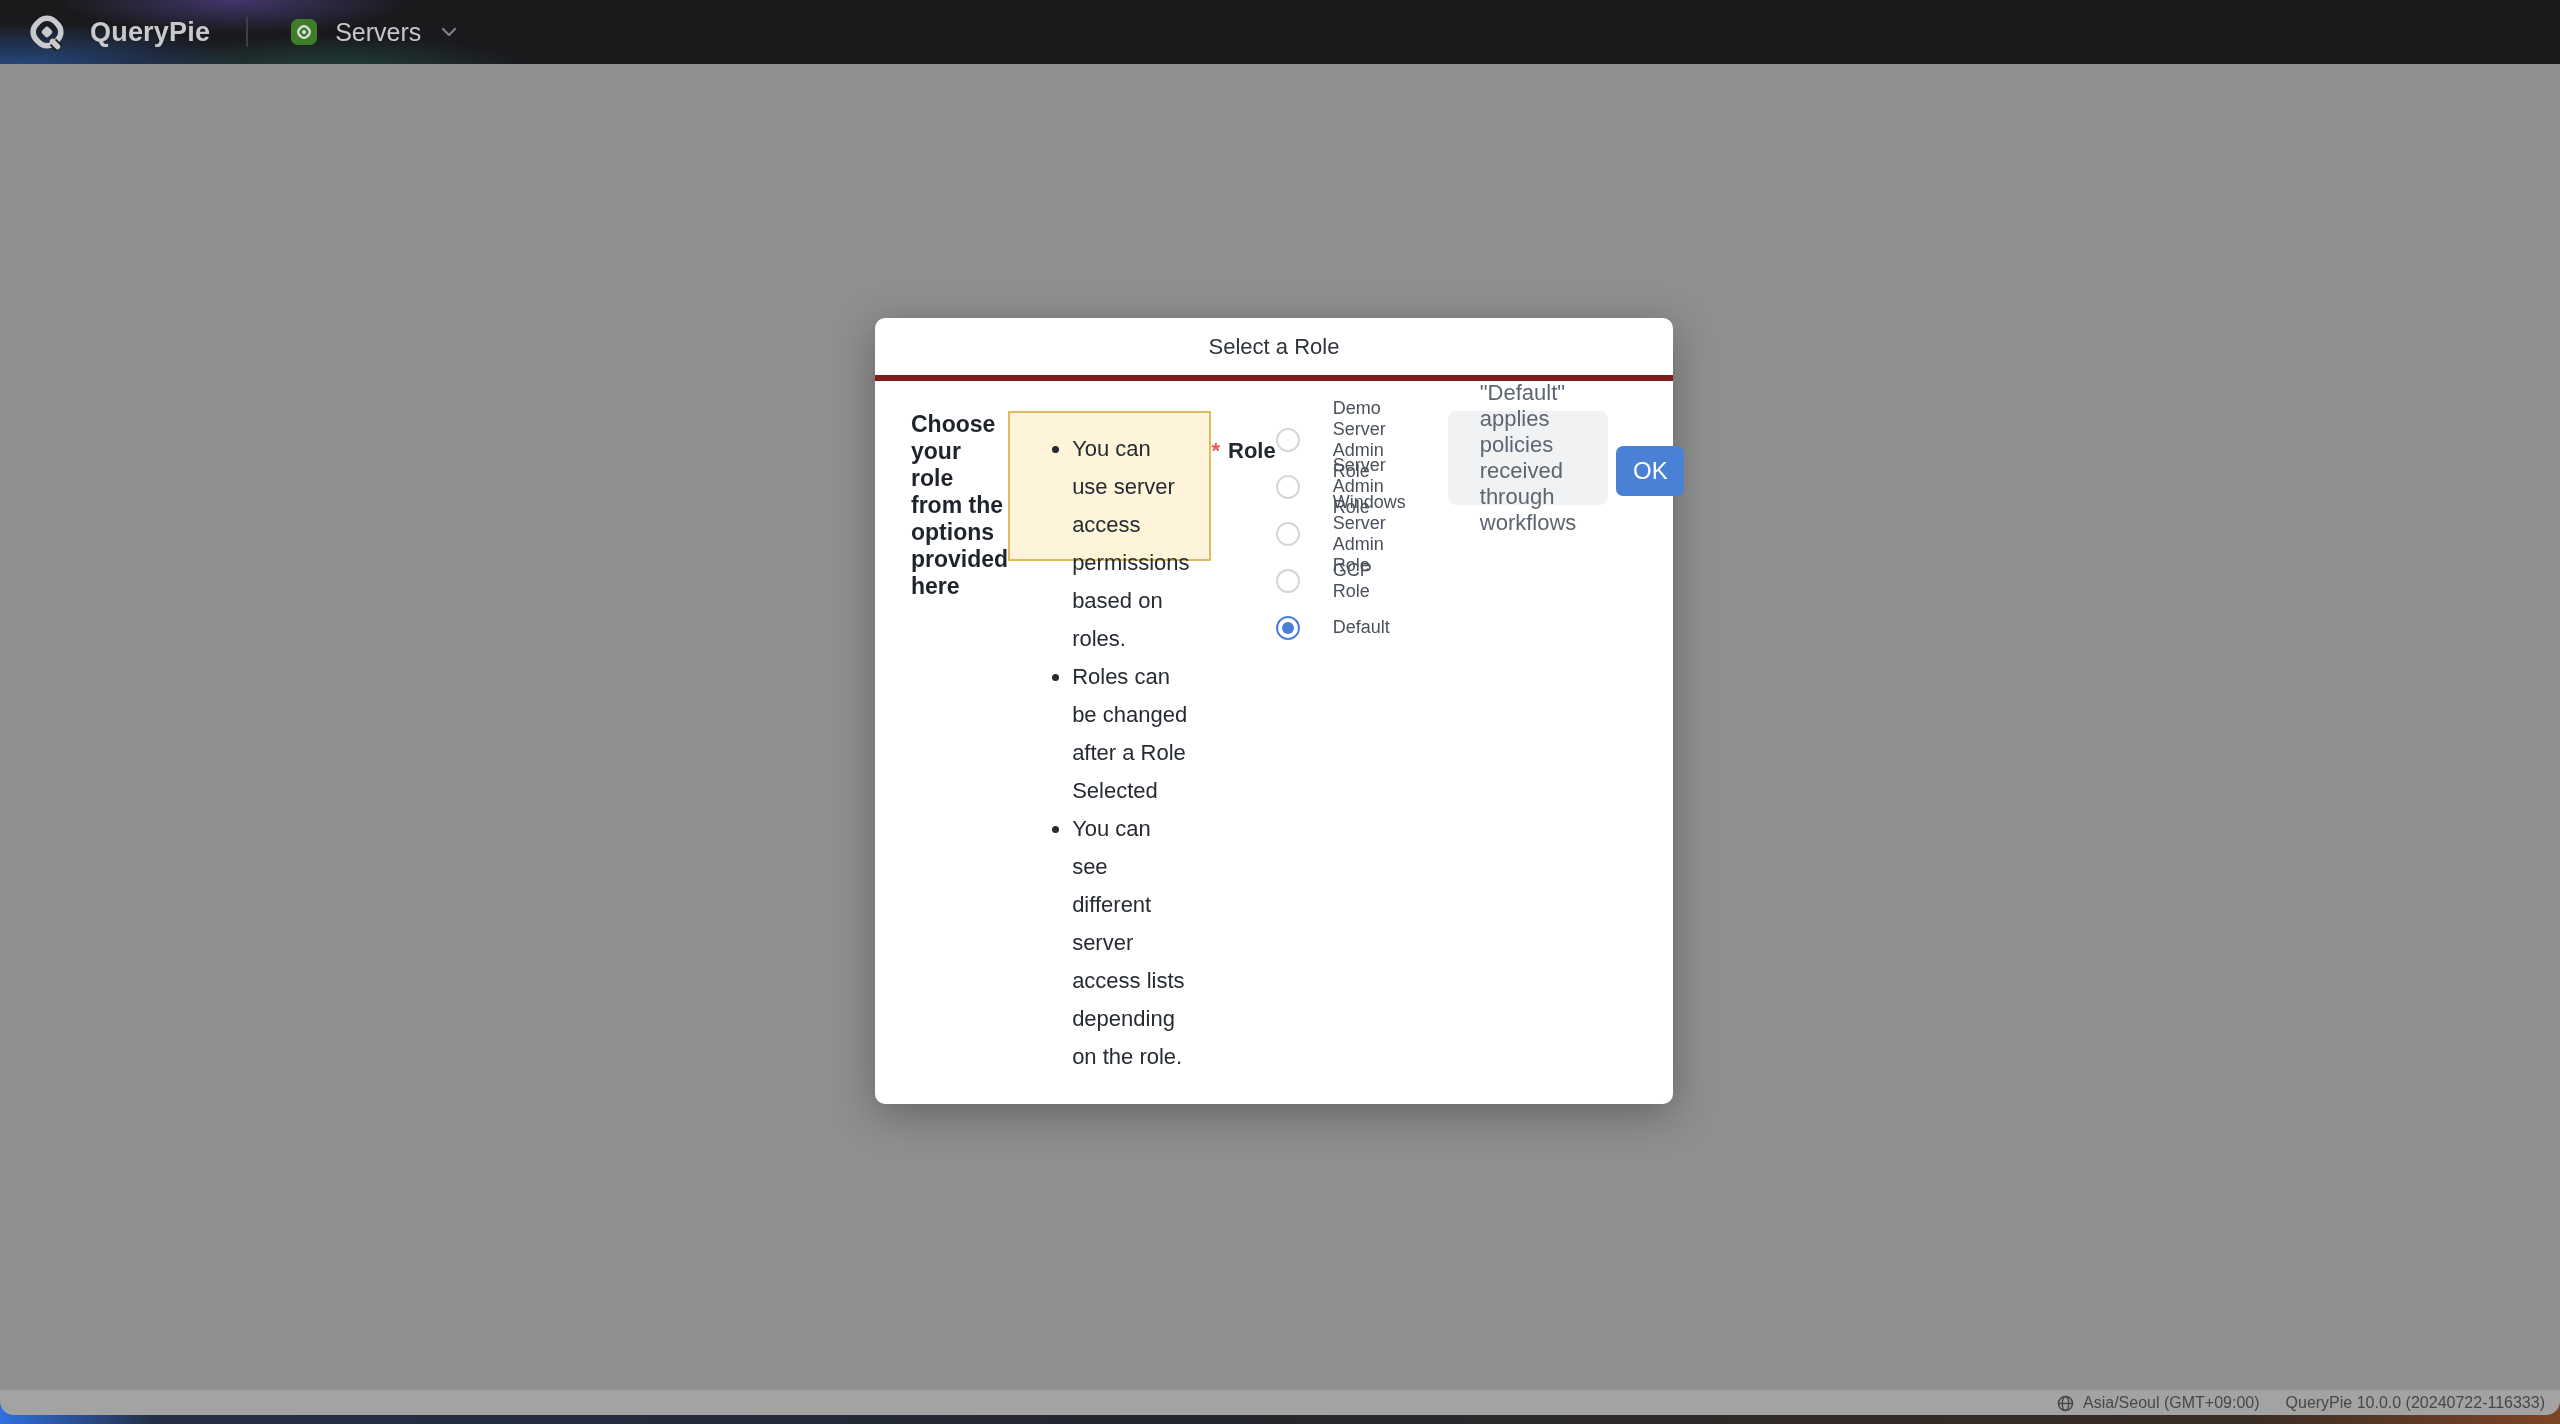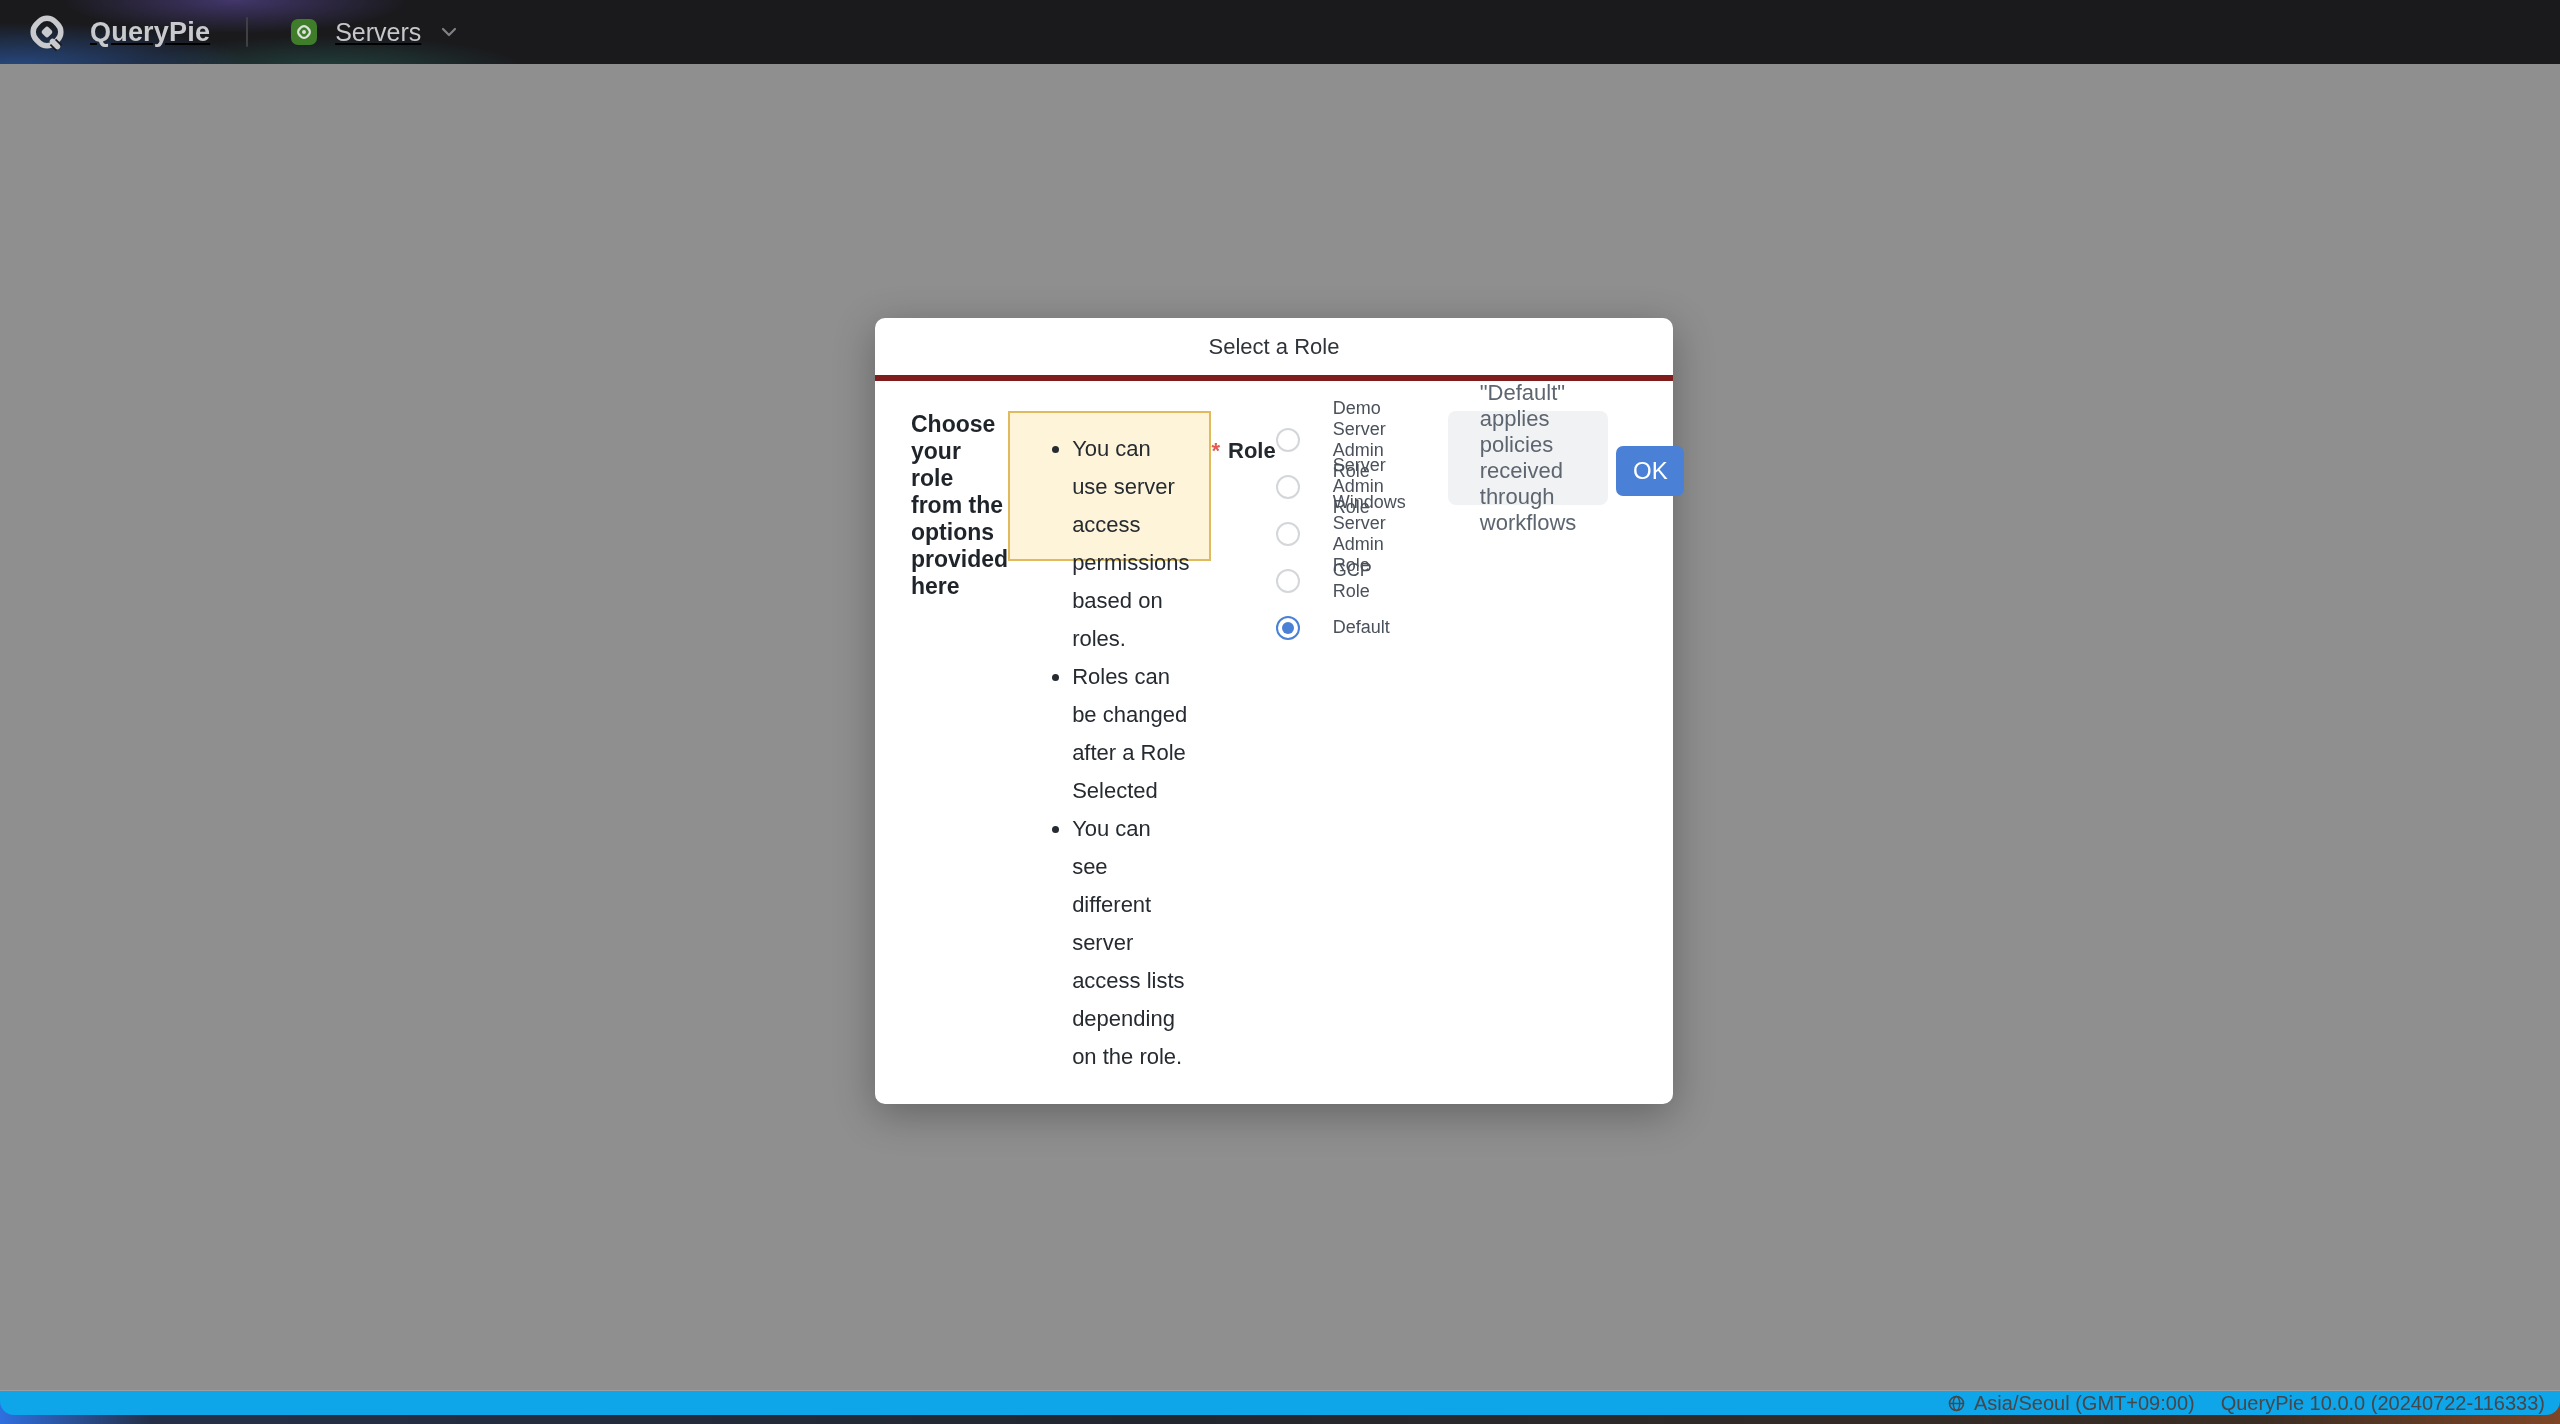--- a/index.html
+++ b/index.html
@@ -13,43 +13,43 @@
   
   .app-card { position:absolute; left:0; top:0; width:2560px; height:1415px;
     border-radius:0 0 14px 14px; overflow:hidden; display:flex; flex-direction:column; }
 
   
   .nav { height:64px; flex:0 0 64px; display:flex; align-items:center; padding:0 12px 0 26px;
     background:
       radial-gradient(240px 46px ellipse at 235px 0px, rgba(122,94,215,0.42), transparent 72%),
       radial-gradient(320px 60px ellipse at 20px 66px, rgba(52,118,224,0.50), transparent 72%),
       radial-gradient(280px 50px ellipse at 330px 72px, rgba(58,185,165,0.26), transparent 72%),
-      #1a1a1d; text-decoration: underline; }
+      #1a1a1d; }
   .logo-svg { width:42px; height:42px; display:block; }
   .brand { margin-left:22px; font-size:27px; font-weight:bold; color:#c9cacd; letter-spacing:.2px; }
   .nav-divider { width:2px; height:30px; background:#3e4044; margin-left:36px; border-radius:1px; }
   .product { display:flex; align-items:center; margin-left:43px; cursor:pointer; }
   .app-ico { width:26px; height:26px; border-radius:7px; background:#3f7d2b;
     display:flex; align-items:center; justify-content:center; }
   .app-ico svg { width:18px; height:18px; }
   .product-label { margin-left:18px; font-size:25px; font-weight:500; color:#c6c7ca; }
   .chev { margin-left:20px; width:16px; height:10px; }
   .nav-right { margin-left:auto; display:flex; align-items:center; }
   .admin-btn { height:38px; padding:0 18px; border-radius:6px; background:#2c2c31;
     border:1px solid #3a3a3f; color:#cfd0d3; font-size:23px; display:flex; align-items:center;
     gap:12px; cursor:pointer; font-family:inherit; }
   .avatar { width:34px; height:34px; border-radius:10px; margin-left:44px; overflow:hidden; }
   .user-name { margin-left:13px; font-size:25px; color:#d4d5d8; }
   .nav .chev2 { margin-left:18px; width:16px; height:10px; }
 
   
   .backdrop { flex:1 1 auto; background:#8f8f8f; }
-  .status-bar { flex:0 0 25px; background:#0ea5e9; border-top:1px solid #9c9da1;
+  .status-bar { flex:0 0 25px; background:#a3a3a3; border-top:1px solid #9c9da1;
     display:flex; align-items:center; justify-content:flex-end; gap:26px;
-    padding-right:15px; font-size:20px; color:#46474a; }
+    padding-right:15px; font-size:16px; color:#46474a; }
   .tz { display:flex; align-items:center; gap:9px; }
   .globe-svg { width:17px; height:17px; display:block; }
 
   
   .modal { position:absolute; left:875px; top:318px; width:798px; height:786px;
     background:#fff; border-radius:10px; box-shadow:0 10px 40px rgba(0,0,0,0.30);
     display:flex; flex-direction:column; }
   .modal-header { height:63px; flex:0 0 63px; border-bottom:6px solid #7f1d1d;
     display:flex; align-items:center; justify-content:center; }
   .modal-title { font-size:22px; font-weight:500; color:#2f343b; }

